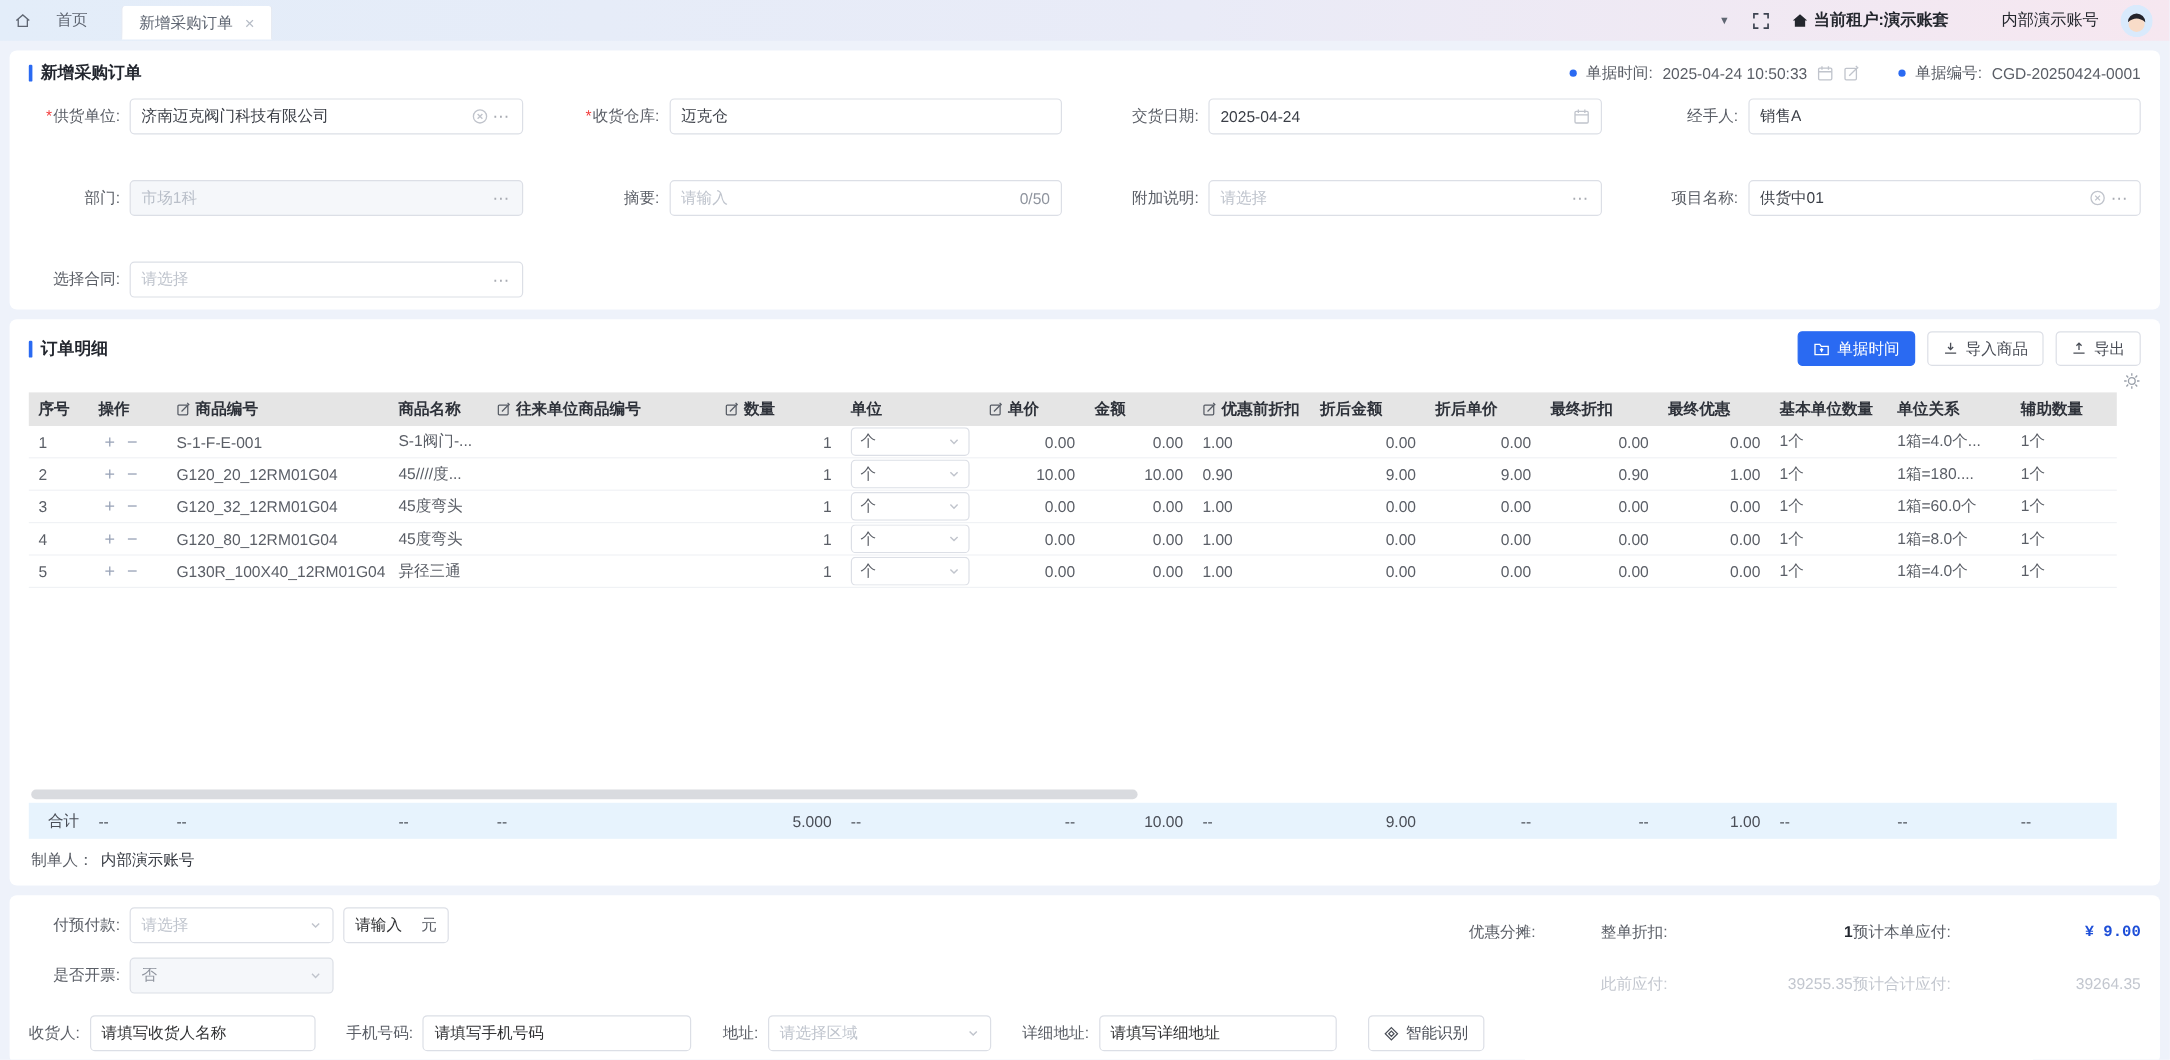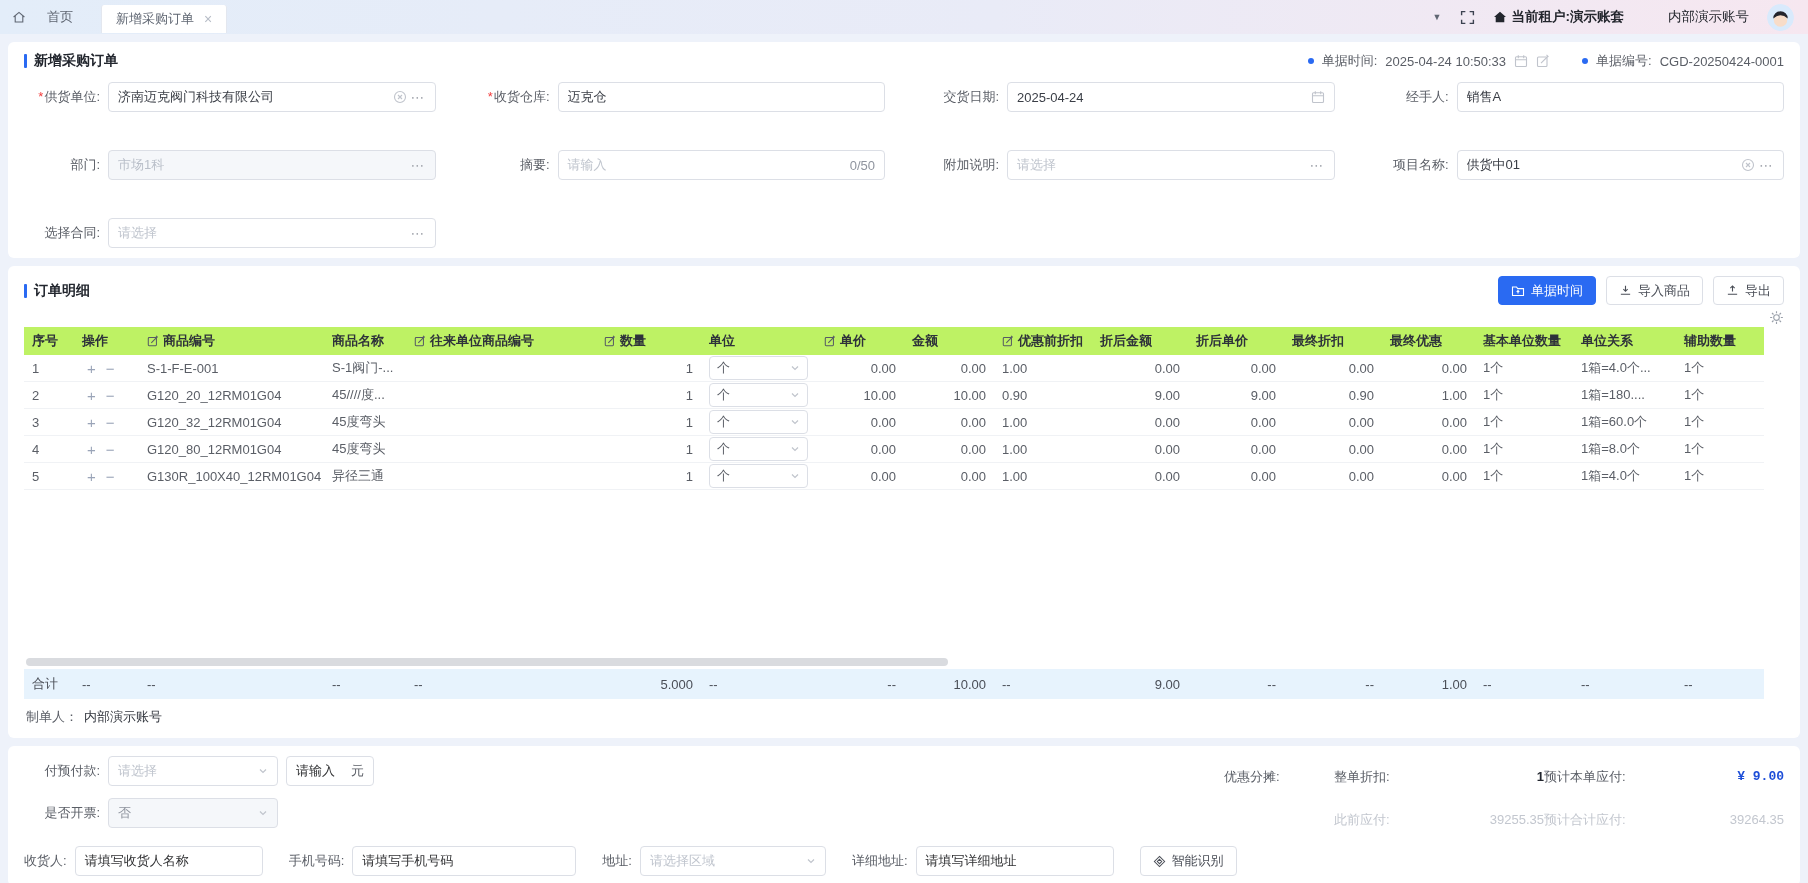--- a/index.html
+++ b/index.html
@@ -50,21 +50,21 @@
   
   .detail-head { display:flex; align-items:center; justify-content:space-between; }
   .btns { display:flex; gap:10px; }
   .btn { height:29px; display:flex; align-items:center; gap:6px; padding:0 12px; border-radius:4px;
     border:1px solid #dcdfe6; background:#fff; color:#4a4e57; cursor:pointer; font-size:13px; }
   .btn.primary { background:#2a6af2; border-color:#2a6af2; color:#fff; }
   .gear-row { height:20px; display:flex; justify-content:flex-end; align-items:center; margin-top:2px; }
 
   .tbl { width:1740px; }
   .tr { display:flex; align-items:center; }
-  .thead { background:#bef264; border-radius:0; }
+  .thead { background:#e5e5e5; border-radius:0; }
   .thead .tr { height:28px; }
   .th { display:flex; align-items:center; gap:4px; padding:0 8px; color:#2e323a; font-weight:bold; white-space:nowrap; overflow:hidden; }
   .tbody .tr { height:27px; border-bottom:1px solid #f0f2f5; color:#5a5e66; }
   .td { padding:0 8px; white-space:nowrap; overflow:hidden; }
   .td.right,.th.right { justify-content:flex-end; text-align:right; }
   .op { color:#9aa4b8; font-size:15px; cursor:pointer; padding:0 5px; }
   .unit-sel { width:100%; height:24px; border:1px solid #dcdfe6; border-radius:4px; display:flex;
     align-items:center; justify-content:space-between; padding:0 7px; color:#5a5e66; cursor:pointer; background:#fff; }
   .filler { height:165px; }
   .hscroll { height:10px; position:relative; margin:2px 0 2px 0; }
@@ -502,21 +502,21 @@
               <div class="td" style="width: 103px;">1箱=4.0个</div>
               <div class="td" style="width: 88px;">1个</div>
             </div>
           </div>
         <div class="filler"></div>
         <div class="hscroll">
             <div class="hthumb"></div>
           </div>
         <div class="trow-total">
             <div class="tr" id="ttotal-row">
-              <div class="td" style="width: 50px;">合计</div>
+              <div class="td" style="width: 50px; text-align: right;">合计</div>
               <div class="td" style="width: 65px;">--</div>
               <div class="td" style="width: 185px;">--</div>
               <div class="td" style="width: 82px;">--</div>
               <div class="td" style="width: 190px;">--</div>
               <div class="td right" style="width: 105px;">5.000</div>
               <div class="td" style="width: 115px;">--</div>
               <div class="td right" style="width: 88px;">--</div>
               <div class="td right" style="width: 90px;">10.00</div>
               <div class="td" style="width: 98px;">--</div>
               <div class="td right" style="width: 96px;">9.00</div>

